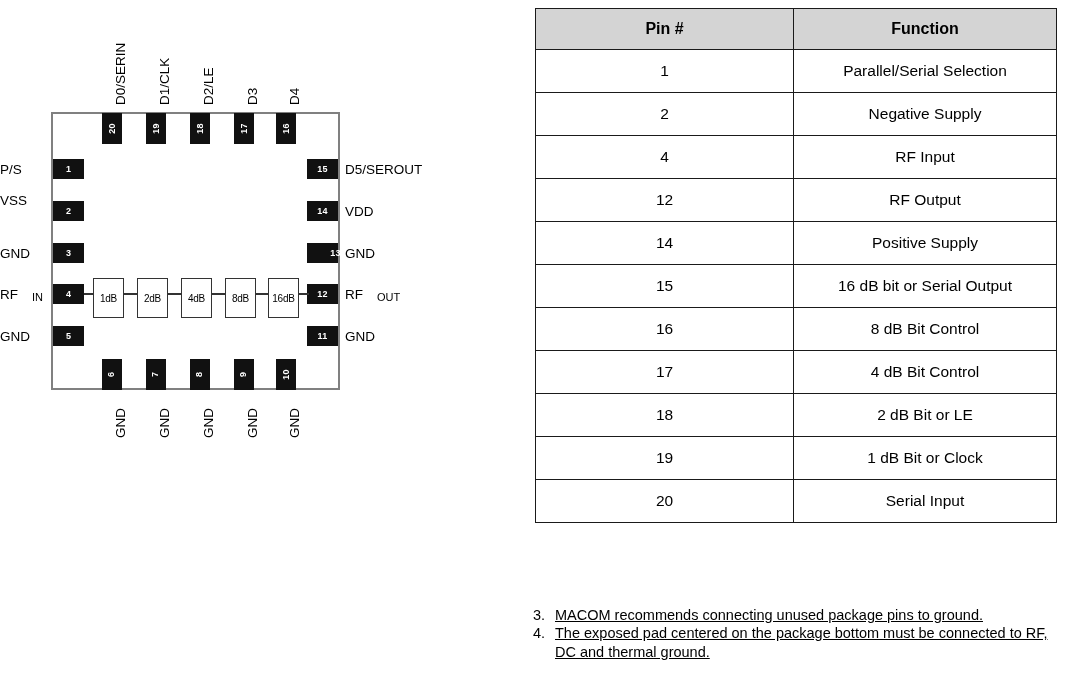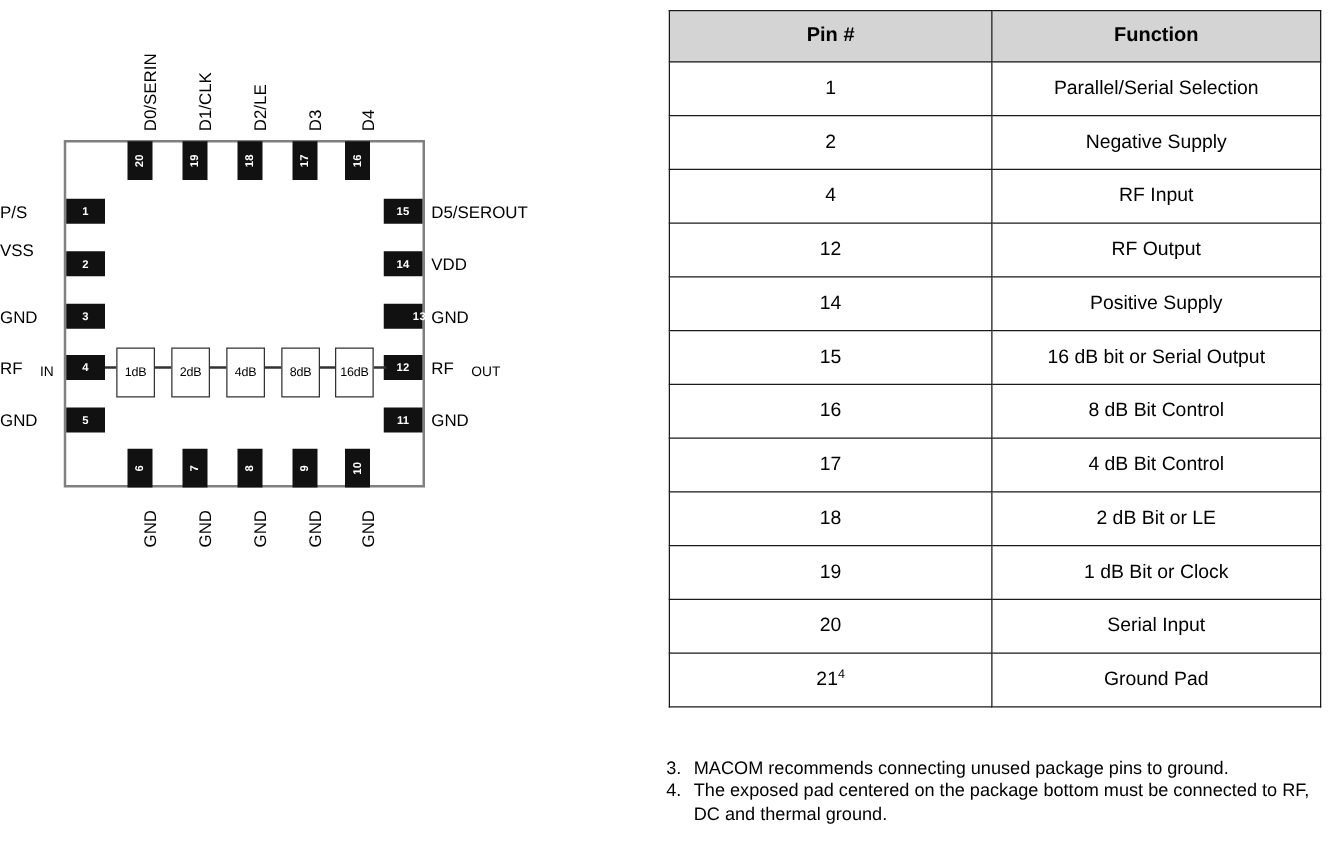--- a/index.html
+++ b/index.html
@@ -152,20 +152,21 @@
   .fn-row {
     display: flex;
     align-items: flex-start;
   }
   .fn-num {
     width: 22px;
     flex: 0 0 22px;
   }
   .fn-text {
     flex: 1 1 auto;
+    text-decoration: underline;
   }
 </style>
 </head>
 <body>
 
 <div id="package-diagram">
 
   <div class="pkg-body"></div>
 
   <div class="pin-label rot" style="left:114px; top:105px;">D0/SERIN</div>
@@ -320,24 +321,20 @@
         <td>2 dB Bit or LE</td>
       </tr>
       <tr>
         <td>19</td>
         <td>1 dB Bit or Clock</td>
       </tr>
       <tr>
         <td>20</td>
         <td>Serial Input</td>
       </tr>
-      <tr>
-        <td>21<span class="sup">4</span></td>
-        <td>Ground Pad</td>
-      </tr>
     </tbody>
 </table>
 
 <div id="footnotes">
   <div class="fn-row">
     <span class="fn-num">3.</span>
     <span class="fn-text">MACOM recommends connecting unused package pins to ground.</span>
   </div>
   <div class="fn-row">
     <span class="fn-num">4.</span>

